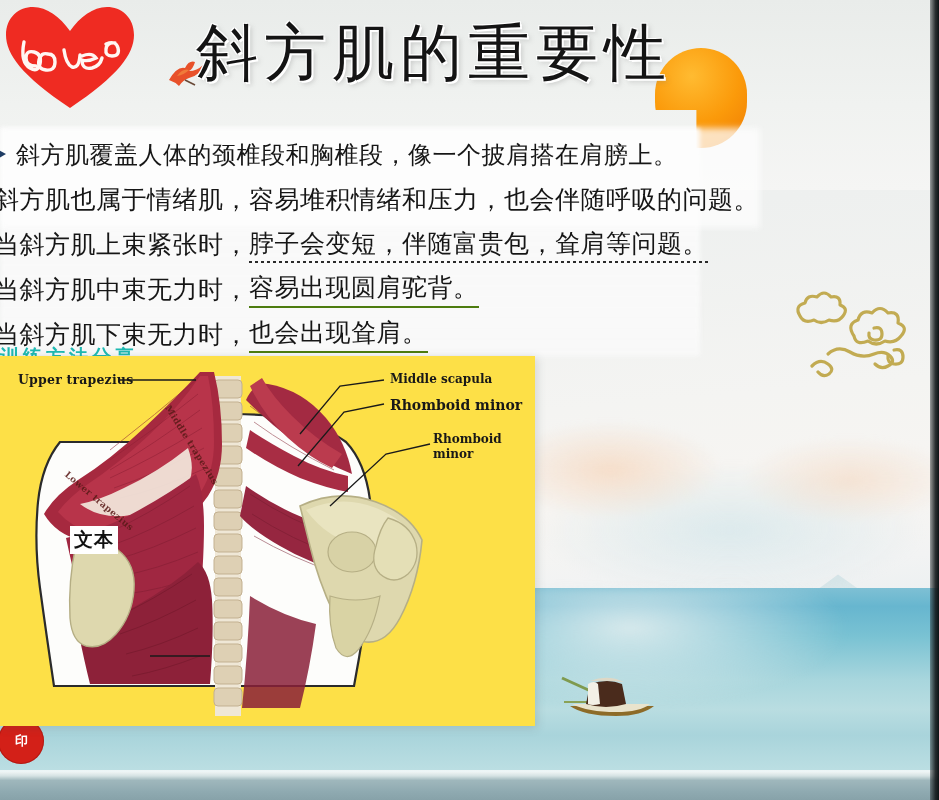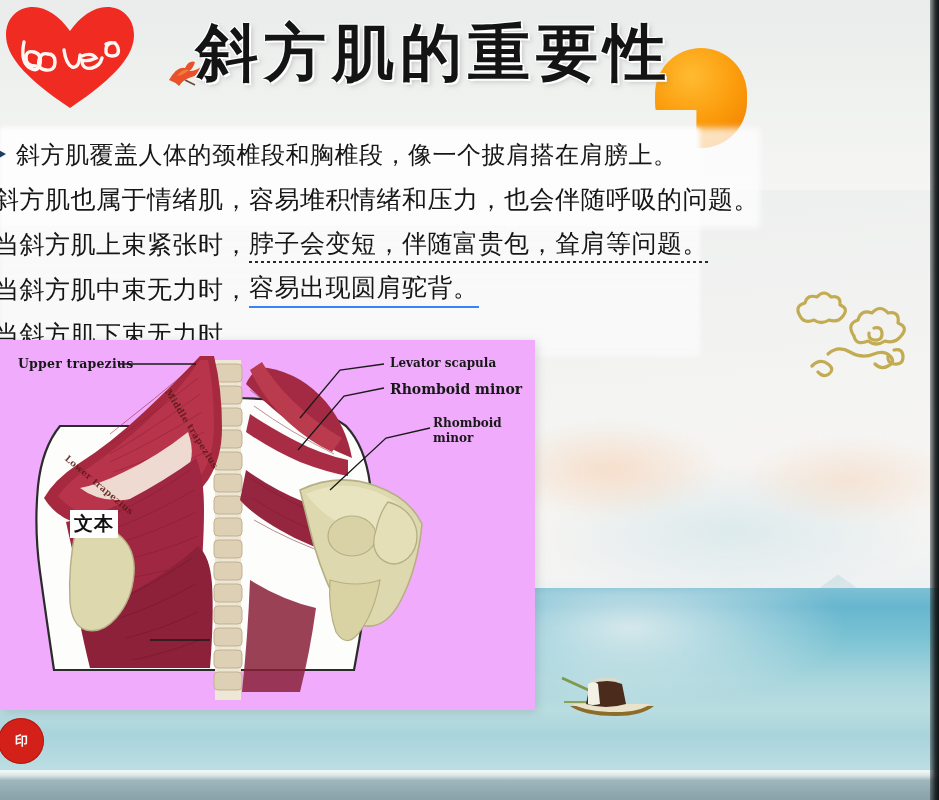--- a/index.html
+++ b/index.html
@@ -83,21 +83,21 @@
     position:absolute;left:655px;top:48px;width:92px;height:100px;
     border-radius:46px;
     background:radial-gradient(circle at 40% 28%, #ffbb31 0%, #fb9a0a 52%, #ee7a03 100%);
     clip-path:polygon(0% 0%, 100% 0%, 100% 100%, 45% 100%, 45% 62%, 0% 62%);
   }
 
   
   .title{
     position:absolute;left:196px;top:22px;
     font-family:"DejaVu Serif","Liberation Serif",serif;
-    font-weight:bold;font-size:62px;line-height:1;color:#141414;
+    font-weight:normal;font-size:62px;line-height:1;color:#141414;
     letter-spacing:6px;
     text-shadow:
       2px 2px 0 #ffffff, -1px -1px 0 #ffffff,
       1px -1px 0 #ffffff, -1px 1px 0 #ffffff,
       3px 3px 5px rgba(120,120,120,.35);
     white-space:nowrap;z-index:6;
   }
 
   
   .body-text{
@@ -107,21 +107,21 @@
     position:relative;height:45px;display:flex;align-items:center;
     font-family:"DejaVu Sans","Liberation Sans",sans-serif;
     font-weight:normal;font-size:25px;color:#161616;
     letter-spacing:.5px;white-space:nowrap;
   }
   .tline.l1{padding-left:16px;font-size:24px;}
   .tline.l2{padding-left:0px;margin-left:-6px;}
   .tline.l3,.tline.l4,.tline.l5{padding-left:0px;margin-left:-6px;}
   .tline .seg-plain{}
   .tline .seg-ul{
-    border-bottom:2px solid #3b82f6;padding-bottom:2px;
+    border-bottom:2px solid #4d7c0f;padding-bottom:2px;
   }
   .tline .seg-ul-wavy{
     padding-bottom:3px;
     background-image:repeating-linear-gradient(90deg,#2a2a2a 0 3px,transparent 3px 6px);
     background-size:6px 2px;background-repeat:repeat-x;background-position:0 100%;
   }
   .bullet-arrow{
     position:absolute;left:-10px;top:11px;width:26px;height:22px;
   }
   .txt-backdrop{
@@ -136,22 +136,22 @@
 
   
   .teal-line{
     position:absolute;left:0;top:344px;width:300px;height:18px;z-index:6;
     font-family:"DejaVu Sans",sans-serif;font-weight:bold;font-size:19px;
     color:#1fb9b2;white-space:nowrap;overflow:hidden;letter-spacing:4px;
   }
 
   
   .anat-panel{
-    position:absolute;left:0px;top:340px;width:535px;height:370px;
-    background:#f0abfc;z-index:8;
+    position:absolute;left:0px;top:356px;width:535px;height:370px;
+    background:#fde047;z-index:8;
     box-shadow:2px 2px 9px rgba(60,70,75,.18);
     overflow:hidden;
   }
   .anat-svg{position:absolute;left:0;top:0;}
   .anat-label{
     position:absolute;
     font-family:"DejaVu Serif","Liberation Serif",serif;
     font-weight:bold;color:#181818;white-space:nowrap;
   }
   .lbl-upper{left:18px;top:16px;font-size:12.5px;letter-spacing:.2px;}
@@ -259,20 +259,21 @@
       <span class="seg-ul-wavy">脖子会变短，伴随富贵包，耸肩等问题。</span>
     </div>
 
     <div class="tline l4">
       <span class="seg-plain">当斜方肌中束无力时，</span>
       <span class="seg-ul">容易出现圆肩驼背。</span>
     </div>
 
     <div class="tline l5">
       <span class="seg-plain">当斜方肌下束无力时，</span>
+      <span class="seg-ul">也会出现耸肩。</span>
     </div>
   </div>
 
   <div class="teal-line">训练方法分享</div>
 
   <div class="anat-panel">
 
     <svg class="anat-svg" width="535" height="370" viewBox="0 0 535 370">
 
       <path d="M60 86 q-18 22 -22 60 q-4 42 2 86 q6 44 14 98 l300 0 q10 -54 16 -100 q6 -46 0 -86 q-5 -38 -24 -58
@@ -363,21 +364,21 @@
       <g stroke="#1a1a1a" stroke-width="1.3" fill="none">
         <path d="M120 24 L196 24"></path>
         <path d="M384 24 L340 30 L300 78"></path>
         <path d="M384 48 L344 56 L298 110"></path>
         <path d="M430 88 L386 98 L330 150"></path>
         <path d="M150 300 L210 300"></path>
       </g>
     </svg>
 
     <div class="anat-label lbl-upper">Upper trapezius</div>
-    <div class="anat-label lbl-lev">Levator scapula</div>
+    <div class="anat-label lbl-lev">Middle scapula</div>
     <div class="anat-label lbl-rmin">Rhomboid minor</div>
     <div class="anat-label lbl-rmaj">Rhomboid minor</div>
 
     <div class="muscle-word" style="left:146px;top:84px;transform:rotate(58deg);">Middle trapezius</div>
     <div class="muscle-word" style="left:56px;top:140px;transform:rotate(40deg);">Lower trapezius</div>
 
     <div class="lbl-text-box">文本</div>
   </div>
 
   <div class="edge-strip"></div>

